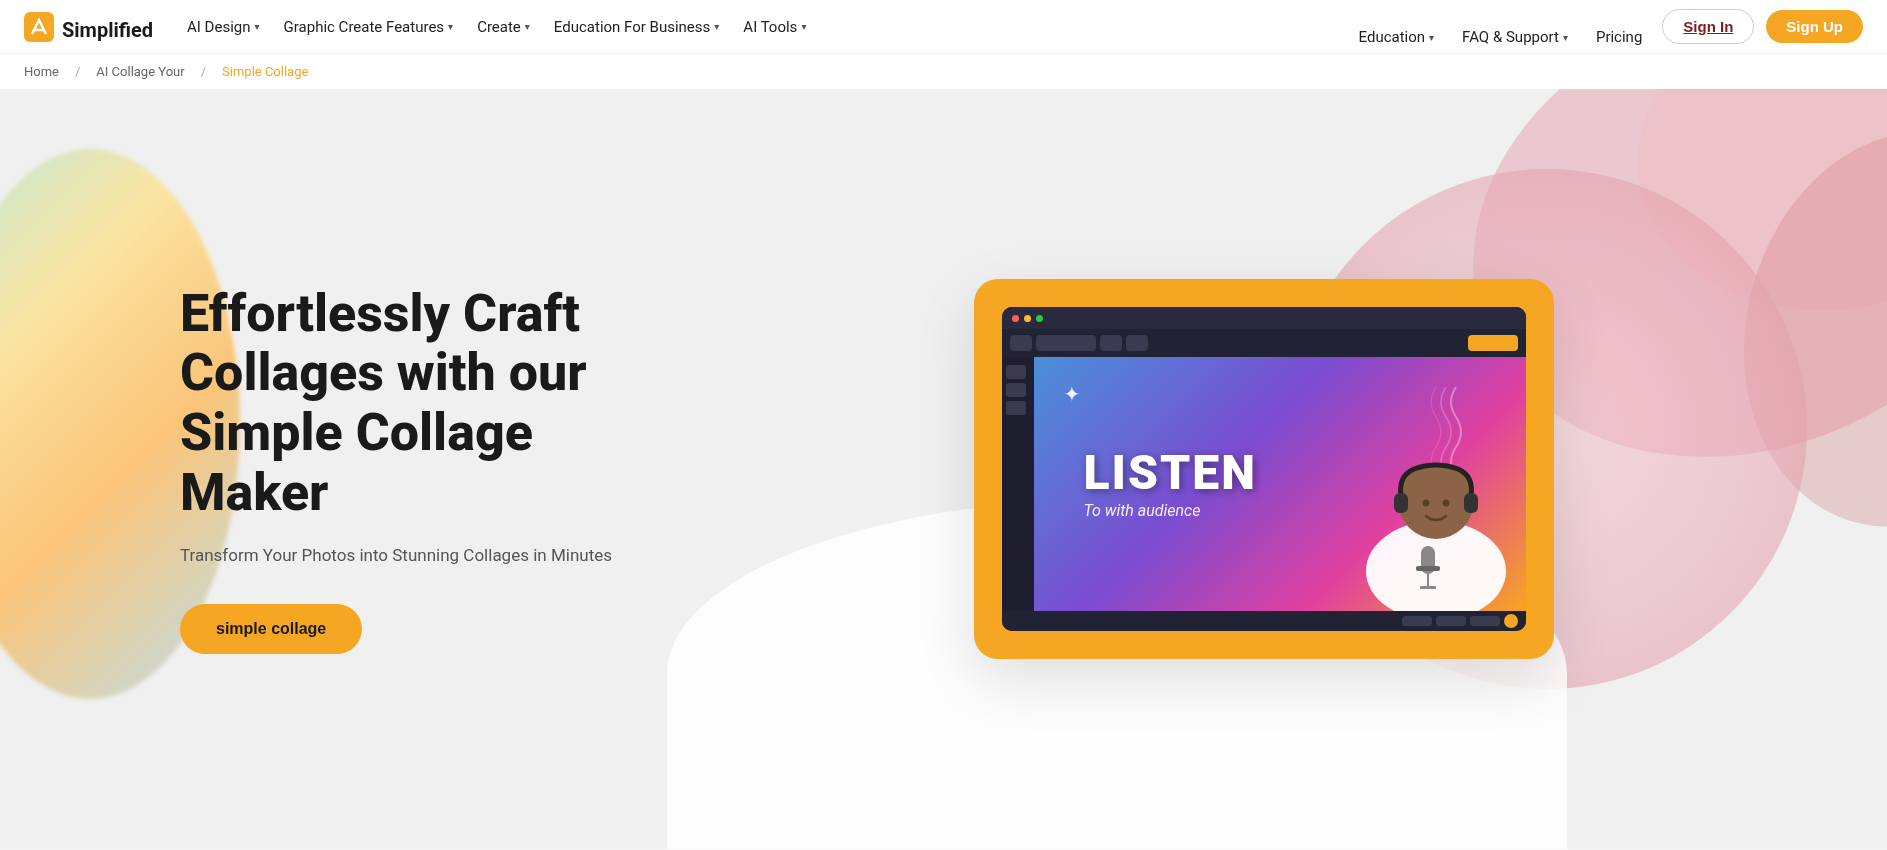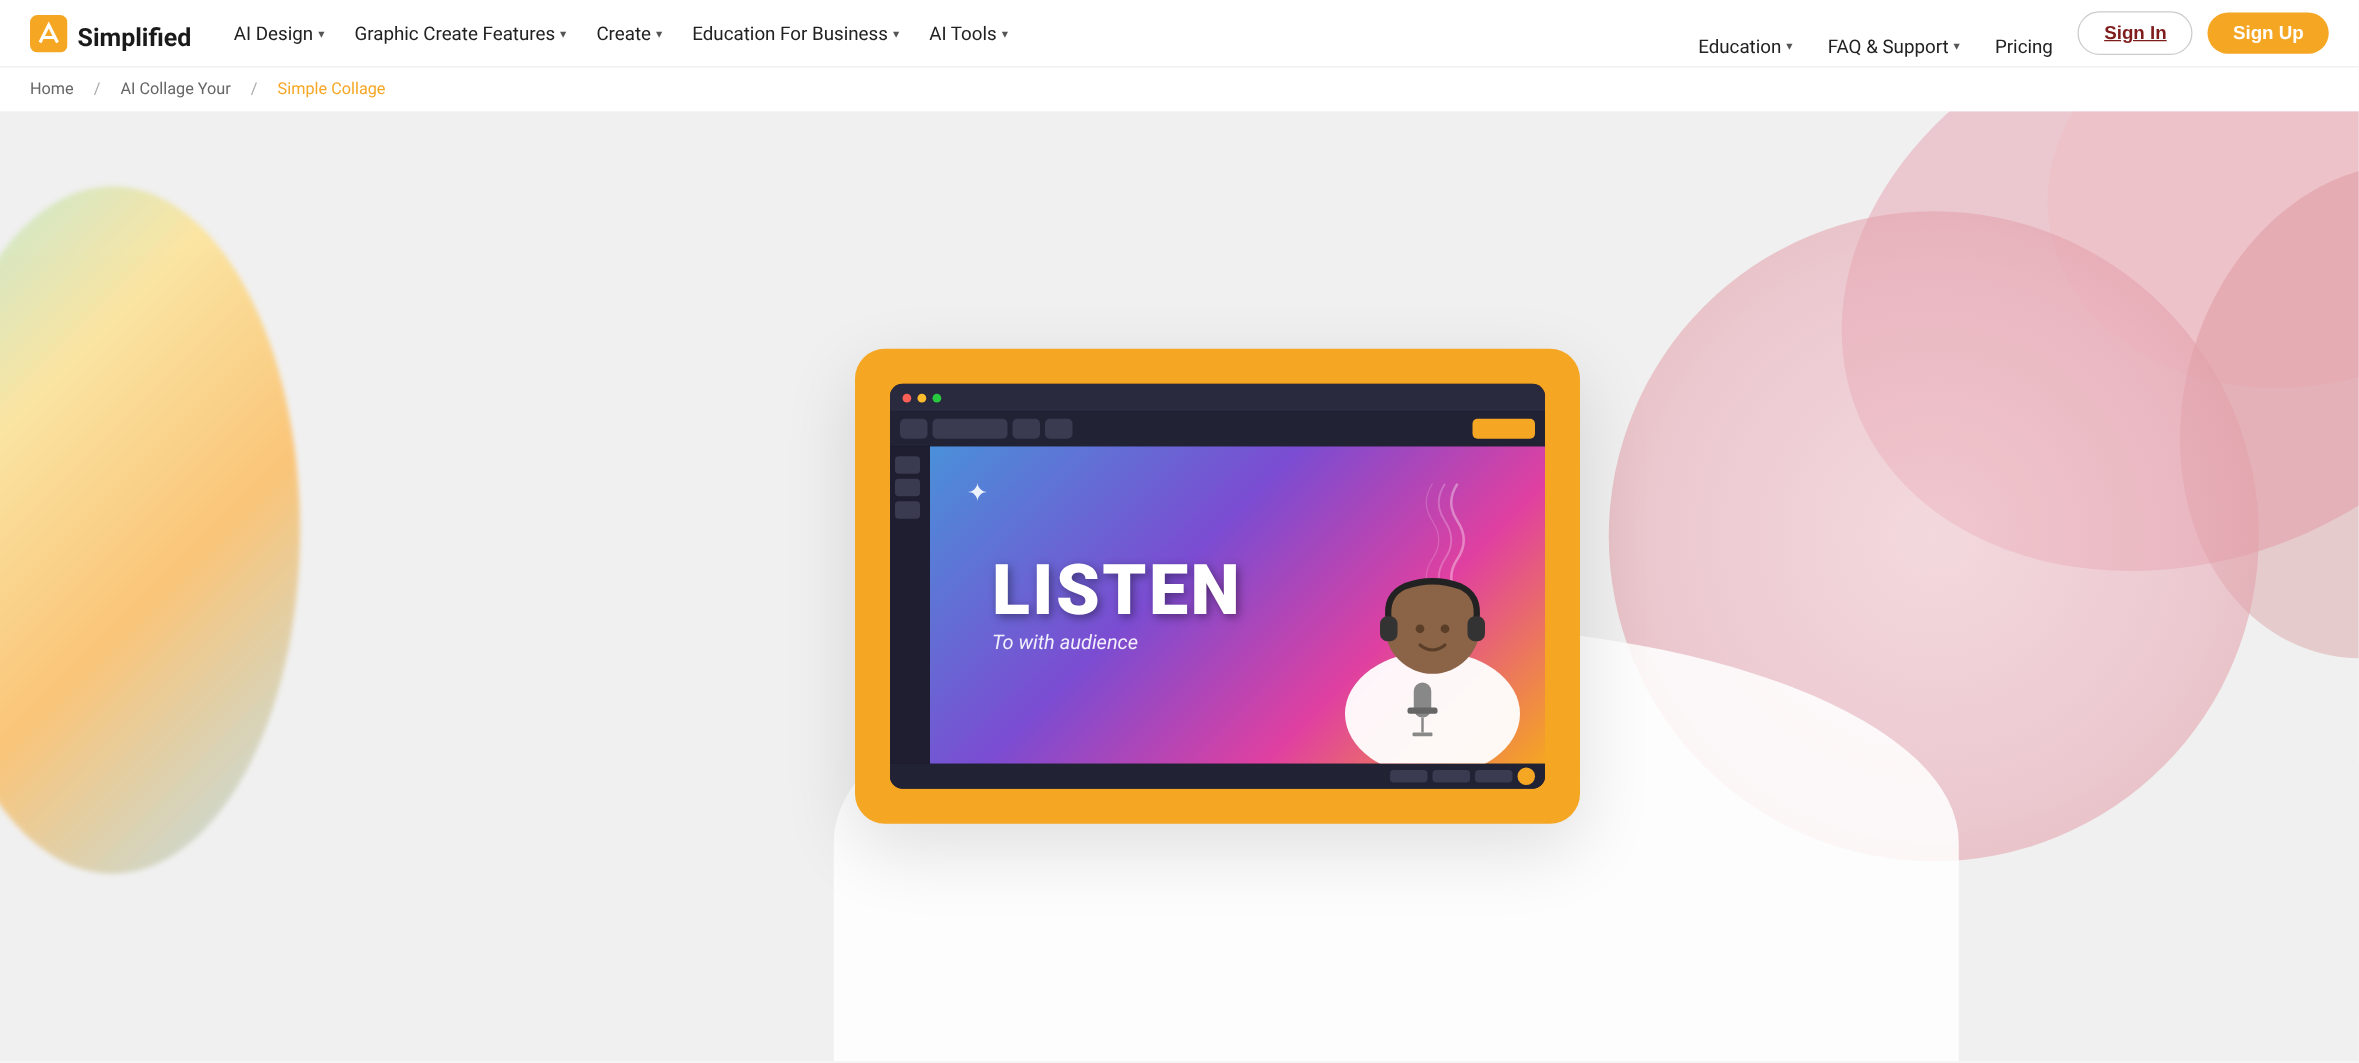--- a/index.html
+++ b/index.html
@@ -293,21 +293,21 @@
       display: flex;
       align-items: center;
     }
     .canvas-listen {
       position: absolute;
       left: 50px;
       top: 50%;
       transform: translateY(-50%);
     }
     .listen-text {
-      font-size: 56px;
+      font-size: 48px;
       font-weight: 900;
       color: #fff;
       letter-spacing: 2px;
       text-shadow: 2px 2px 8px rgba(0,0,0,0.4);
       line-height: 1;
     }
     .listen-sub {
       font-size: 16px;
       color: rgba(255,255,255,0.9);
       font-style: italic;
@@ -429,20 +429,25 @@
   <svg class="bg-blob-tr" viewBox="0 0 680 680" fill="none">
     <ellipse cx="460" cy="180" rx="280" ry="220" fill="#e8a8b5" opacity="0.55" transform="rotate(-20 460 180)"></ellipse>
     <ellipse cx="550" cy="100" rx="200" ry="160" fill="#f2bcc4" opacity="0.5" transform="rotate(-10 550 100)"></ellipse>
     <ellipse cx="620" cy="280" rx="160" ry="200" fill="#d4888a" opacity="0.35" transform="rotate(15 620 280)"></ellipse>
   </svg>
   <div class="bg-blob-center-right"></div>
   <div class="bg-white-wave"></div>
 
   <div class="hero-content">
 
+    <div class="hero-text">
+      <h1 class="hero-title">Effortlessly Craft Collages with our Simple Collage Maker</h1>
+      <p class="hero-subtitle">Transform Your Photos into Stunning Collages in Minutes</p>
+      <button class="hero-cta">simple collage</button>
+    </div>
 
     <div class="hero-image-area">
       <div class="mockup-wrapper">
         <div class="mockup-screen">
 
           <div class="mockup-titlebar">
             <div class="tb-dot tb-dot-red"></div>
             <div class="tb-dot tb-dot-yellow"></div>
             <div class="tb-dot tb-dot-green"></div>
           </div>

